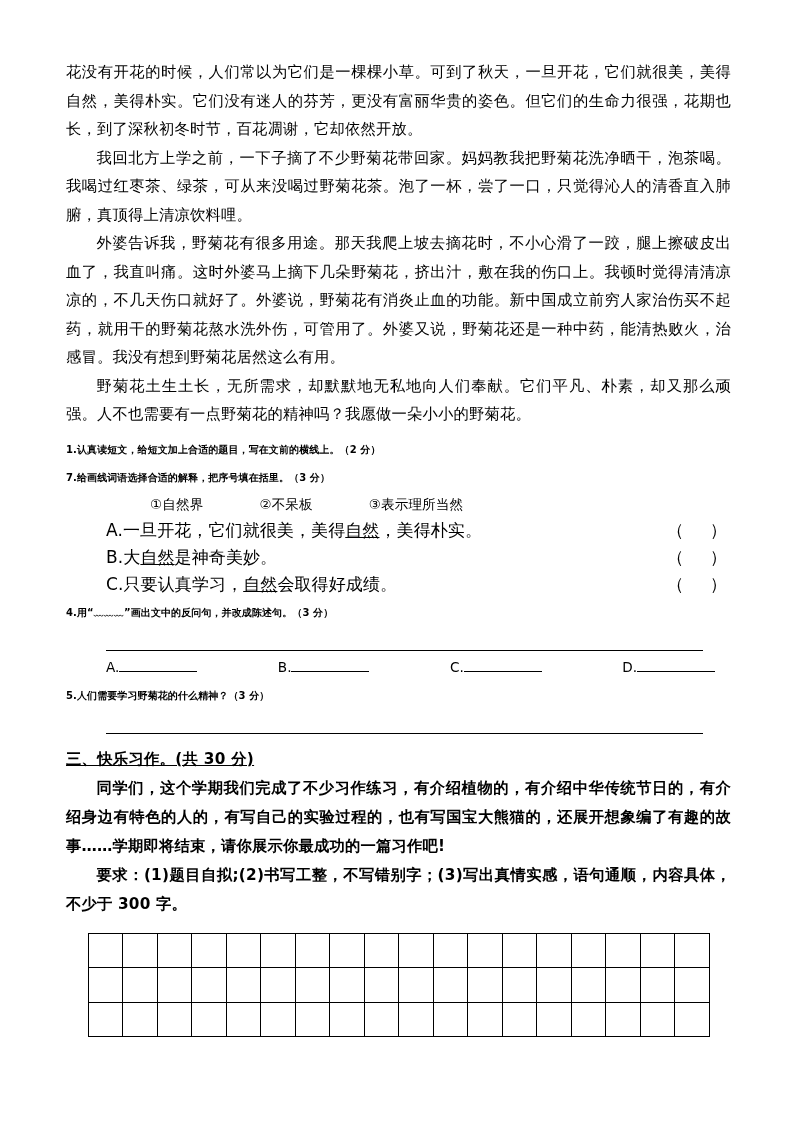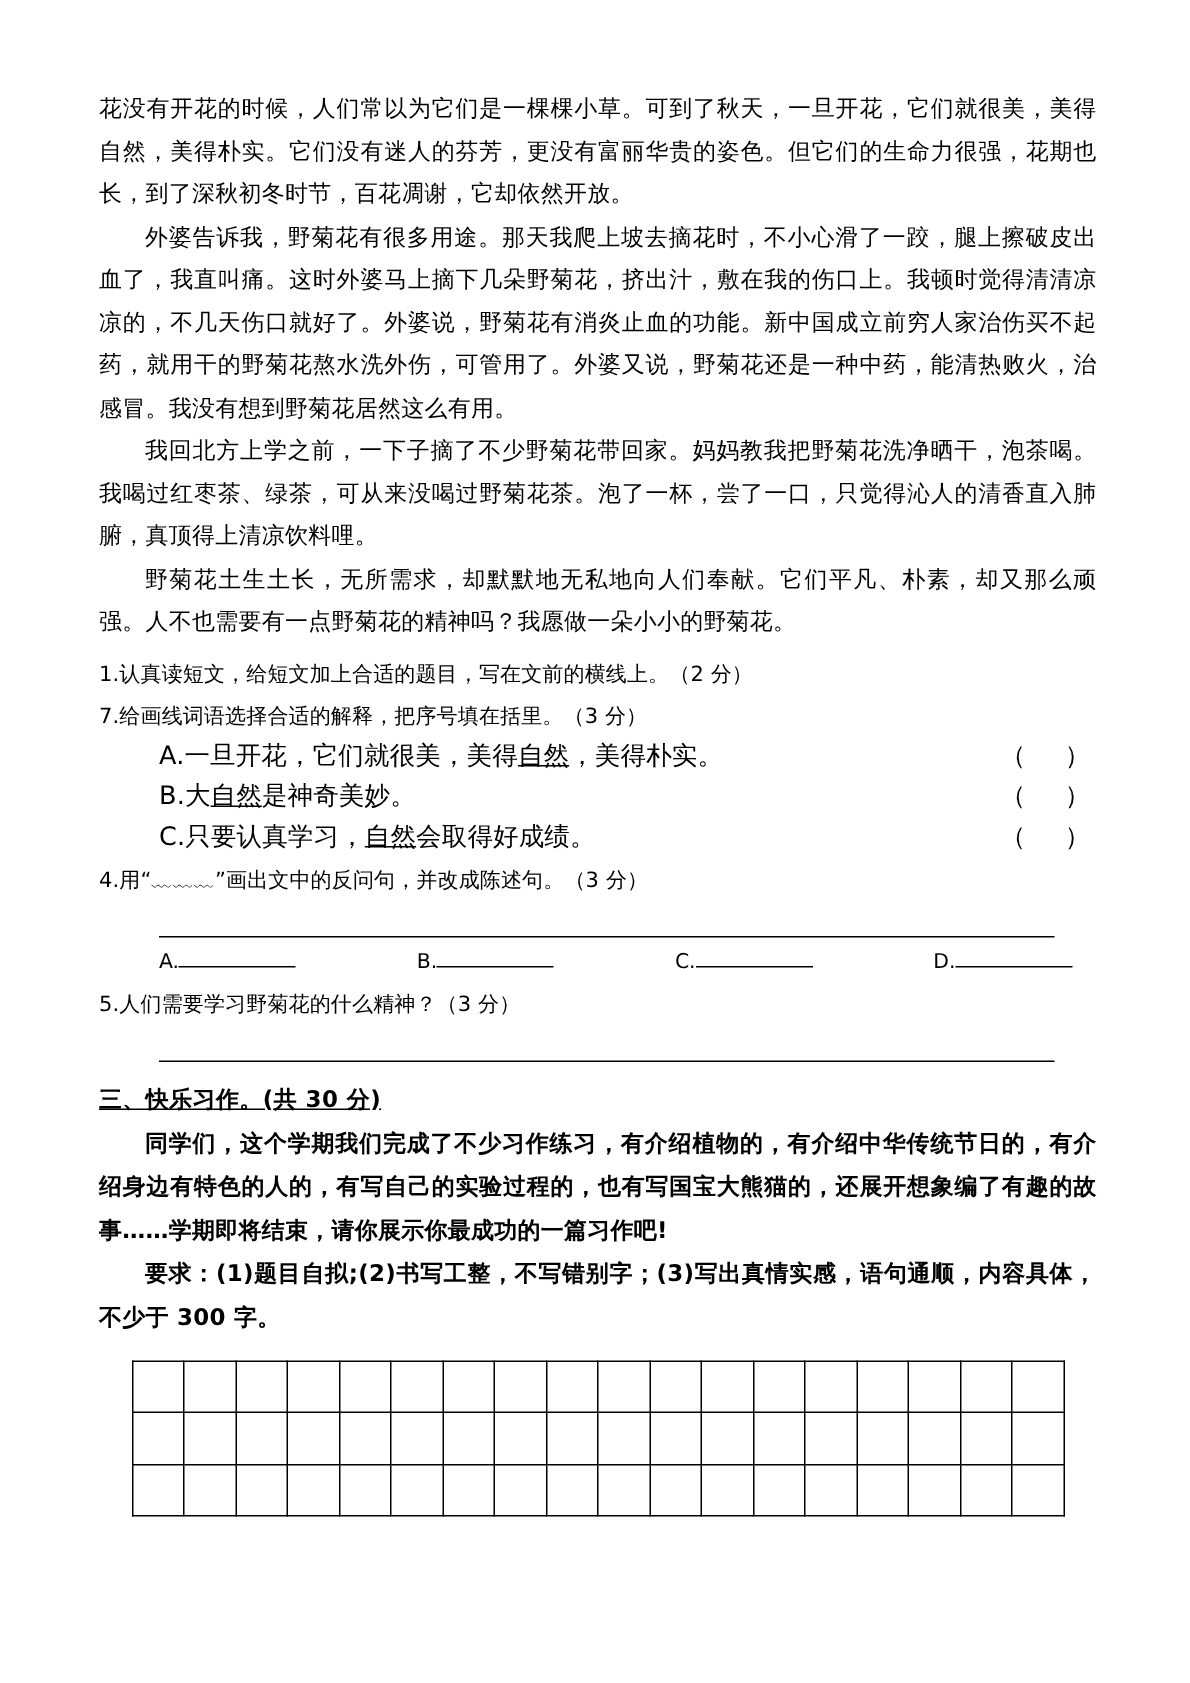--- a/index.html
+++ b/index.html
@@ -29,25 +29,26 @@
     margin: 0;
     letter-spacing: 0.2px;
   }
   .para.indent {
     text-indent: 2em;
   }
   .passage {
     margin-bottom: 6px;
   }
   .qline {
-    font-size: 14px;
+    font-size: 10px;
     line-height: 26px;
     margin: 0;
     padding-top: 2px;
     letter-spacing: 0.1px;
+    font-weight: bold;
   }
   .opts {
     font-size: 13.6px;
     line-height: 26px;
     margin: 0;
     padding-left: 84px;
     letter-spacing: 0.1px;
   }
   .opts span.gap {
     display: inline-block;
@@ -122,29 +123,32 @@
     font-weight: bold;
   }
 </style>
 </head>
 <body>
 
 <div class="page">
 
   <div class="passage">
     <p class="para">花没有开花的时候，人们常以为它们是一棵棵小草。可到了秋天，一旦开花，它们就很美，美得自然，美得朴实。它们没有迷人的芬芳，更没有富丽华贵的姿色。但它们的生命力很强，花期也长，到了深秋初冬时节，百花凋谢，它却依然开放。</p>
+    <p class="para indent">我回北方上学之前，一下子摘了不少野菊花带回家。妈妈教我把野菊花洗净晒干，泡茶喝。我喝过红枣茶、绿茶，可从来没喝过野菊花茶。泡了一杯，尝了一口，只觉得沁人的清香直入肺腑，真顶得上清凉饮料哩。</p>
     <p class="para indent">外婆告诉我，野菊花有很多用途。那天我爬上坡去摘花时，不小心滑了一跤，腿上擦破皮出血了，我直叫痛。这时外婆马上摘下几朵野菊花，挤出汁，敷在我的伤口上。我顿时觉得清清凉凉的，不几天伤口就好了。外婆说，野菊花有消炎止血的功能。新中国成立前穷人家治伤买不起药，就用干的野菊花熬水洗外伤，可管用了。外婆又说，野菊花还是一种中药，能清热败火，治感冒。我没有想到野菊花居然这么有用。</p>
-    <p class="para indent">我回北方上学之前，一下子摘了不少野菊花带回家。妈妈教我把野菊花洗净晒干，泡茶喝。我喝过红枣茶、绿茶，可从来没喝过野菊花茶。泡了一杯，尝了一口，只觉得沁人的清香直入肺腑，真顶得上清凉饮料哩。</p>
     <p class="para indent">野菊花土生土长，无所需求，却默默地无私地向人们奉献。它们平凡、朴素，却又那么顽强。人不也需要有一点野菊花的精神吗？我愿做一朵小小的野菊花。</p>
   </div>
 
   <p class="qline">1.认真读短文，给短文加上合适的题目，写在文前的横线上。（2 分）</p>
 
   <p class="qline">7.给画线词语选择合适的解释，把序号填在括里。（3 分）</p>
 
+  <p class="opts">
+    <span>①自然界</span><span class="gap"></span><span>②不呆板</span><span class="gap"></span><span>③表示理所当然</span>
+  </p>
 
   <p class="choice">
     <span>A.</span><span>一旦开花，它们就很美，美得</span><u>自然</u><span>，美得朴实。</span>
     <span class="paren">（<span class="inner"></span>）</span>
   </p>
 
   <p class="choice">
     <span>B.</span><span>大</span><u>自然</u><span>是神奇美妙。</span>
     <span class="paren">（<span class="inner"></span>）</span>
   </p>

